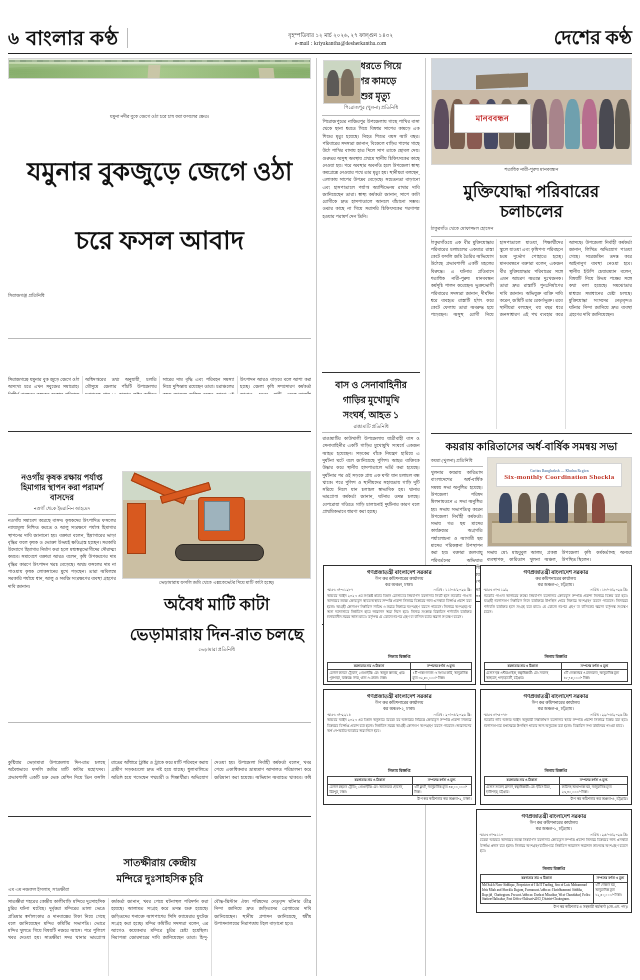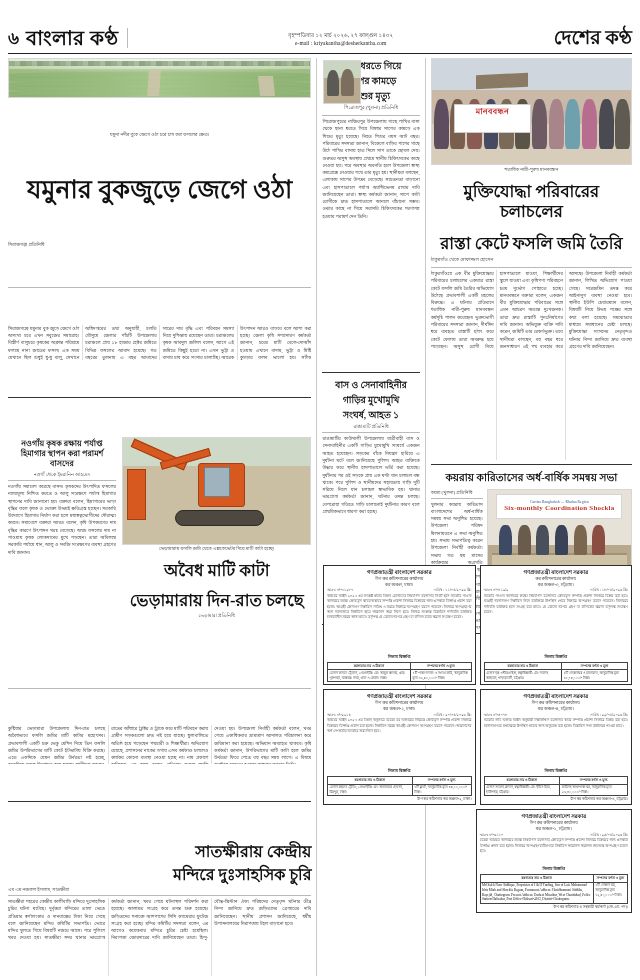--- a/index.html
+++ b/index.html
@@ -38,21 +38,21 @@
     background:
       radial-gradient(ellipse 120% 60% at 50% 6%, #f2f5ee 0%, rgba(242,245,238,0) 55%),
       linear-gradient(#dfe8d6 0 16%, #bcd2a4 16% 26%, #9dbd84 26% 100%);
   }
   .ph-field .row{position:absolute;left:-4%;right:-4%;height:7px;background:linear-gradient(90deg,#7fa863,#a8c98c,#7fa863);opacity:.55;border-radius:40%;}
   .ph-field .furrow{position:absolute;background:#cfc6ab;opacity:.85;}
   .ph-field .trees{position:absolute;left:0;right:0;top:4%;height:14%;background:repeating-linear-gradient(90deg,#7d9a72 0 6px,#93ab85 6px 11px,#6f8b67 11px 17px);opacity:.75;filter:blur(.4px);}
 
   .ph-protest{background:linear-gradient(#cfd6dd 0 30%, #c9b9a6 30% 62%, #d8cdbb 62% 100%);}
   .ph-protest .person{position:absolute;bottom:14%;width:7.5%;height:48%;border-radius:42% 42% 14% 14%;}
-  .ph-protest .banner{position:absolute;left:11%;bottom:30%;width:38%;height:25%;background:#fff;border:1px solid #ccc;display:flex;justify-content:center;}
+  .ph-protest .banner{position:absolute;left:11%;bottom:30%;width:38%;height:25%;background:#fff;border:1px solid #ccc;display:flex;align-items:center;justify-content:center;}
   .ph-protest .banner b{color:#c01f1f;font-size:8px;font-weight:bold;letter-spacing:.3px;}
   .ph-protest .roof{position:absolute;left:22%;top:14%;width:26%;height:13%;background:#8b7a63;transform:skewY(-3deg);}
 
   .ph-exc{background:linear-gradient(#cfd9c8 0 26%, #cbbfa3 26% 100%);}
   .ph-exc .arm{position:absolute;background:#d8591f;border:1px solid #a33f12;}
   .ph-exc .cab{position:absolute;left:40%;top:24%;width:24%;height:40%;background:#d8591f;border:1px solid #a33f12;border-radius:3px;}
   .ph-exc .glass{position:absolute;left:43%;top:28%;width:13%;height:26%;background:#9eb3bd;border:1px solid #6f8089;}
   .ph-exc .track{position:absolute;left:28%;top:68%;width:46%;height:14%;background:#4e4840;border-radius:8px;border:1px solid #2e2a25;}
 
   .ph-meet{background:linear-gradient(#e6e2d8 0 62%, #b7a88e 62% 100%);}
@@ -61,21 +61,21 @@
   .ph-meet .bannerbar .l2{font-size:7px;color:#c0392b;font-weight:bold;letter-spacing:.2px;}
   .ph-meet .table{position:absolute;left:3%;right:3%;bottom:4%;height:22%;background:#cfc3a8;border-top:2px solid #a3926f;}
   .ph-meet .sitter{position:absolute;bottom:26%;width:9%;height:34%;border-radius:40% 40% 8% 8%;}
 
   .ph-snake{background:linear-gradient(#cbd6c2 0 40%, #b9a98f 40% 100%);}
   .ph-snake .p{position:absolute;border-radius:45% 45% 10% 10%;}
 
   .caption{font-size:4.6px;text-align:center;color:#333;margin-top:1.5px;line-height:1.35;}
   .hl-xl{font-size:25px;font-weight:bold;text-align:center;line-height:1.22;letter-spacing:.2px;margin:4px 0 2px;}
   .hl-lg{font-size:16.5px;font-weight:bold;text-align:center;line-height:1.24;margin:9px 0 2px;}
-  .hl-md{font-size:16px;font-weight:bold;text-align:right;line-height:1.25;margin:3px 0 2px;}
+  .hl-md{font-size:10px;font-weight:bold;text-align:center;line-height:1.25;margin:3px 0 2px;}
   .hl-sm{font-size:9.2px;font-weight:bold;text-align:center;line-height:1.3;margin:3px 0 2px;}
   .hl-xs{font-size:8px;font-weight:bold;text-align:center;line-height:1.3;margin:2px 0 2px;}
   .byline{font-size:4.8px;text-align:center;color:#333;margin:1px 0 2px;line-height:1.3;}
   .byline-l{font-size:4.6px;color:#333;margin:1px 0 2px;line-height:1.3;}
 
   
   .bodytext{font-size:4.5px;line-height:1.62;text-align:justify;color:#1a1a1a;hyphens:auto;word-spacing:.2px;}
   .cols3{column-count:3;column-gap:6px;column-rule:1px solid #dedede;}
   .cols4{column-count:4;column-gap:6px;column-rule:1px solid #dedede;}
 
@@ -131,20 +131,21 @@
         <div class="row" style="top:58%"></div>
           <div class="row" style="top:70%"></div>
         <div class="row" style="top:82%"></div>
           <div class="row" style="top:92%"></div>
         <div class="furrow" style="left:46%;top:30%;width:4%;height:70%;transform:skewX(-4deg)"></div>
         <div class="furrow" style="left:83%;top:46%;width:5%;height:54%;transform:skewX(6deg)"></div>
       </div>
       <div class="caption">যমুনা নদীর বুকে জেগে ওঠা চরে চাষ করা ফসলের ক্ষেত।</div>
 
       <div class="hl-xl">যমুনার বুকজুড়ে জেগে ওঠা</div>
+      <div class="hl-xl">চরে ফসল আবাদ</div>
       <div class="byline-l">সিরাজগঞ্জ প্রতিনিধি</div>
       <div class="hr-thin"></div>
       <div class="bodytext cols4" style="height:158px;overflow:hidden">সিরাজগঞ্জে যমুনার বুক জুড়ে জেগে ওঠা অসংখ্য চরে এখন সবুজের সমারোহ। বিস্তীর্ণ বালুচরে কৃষকের অক্লান্ত পরিশ্রমে ফলছে নানা জাতের ফসল। এক সময় যেখানে ছিল শুধুই ধু-ধু বালু, সেখানে এখন দেখা মিলছে ভুট্টা, বাদাম, মিষ্টি কুমড়া, গম, কালাই, সরিষা, পেঁয়াজ, রসুন ও মরিচের ক্ষেত। চরাঞ্চলের কৃষকরা বলছেন, পলি পড়ায় জমির উর্বরতা বেড়েছে। ফলে কম খরচে বেশি ফলন পাওয়া যাচ্ছে। কৃষি সম্প্রসারণ অধিদপ্তরের তথ্য অনুযায়ী, চলতি মৌসুমে জেলার পাঁচটি উপজেলার চরাঞ্চলে প্রায় ১৮ হাজার হেক্টর জমিতে বিভিন্ন ফসলের আবাদ হয়েছে। গত বছরের তুলনায় এ বছর আবাদের পরিমাণ বেড়েছে উল্লেখযোগ্য হারে। কৃষকরা জানান, নদীভাঙনের কারণে ফসলি জমি হারিয়ে অনেকেই নিঃস্ব হয়েছিলেন। এখন চরের জমিতে ফসল ফলিয়ে তারা ঘুরে দাঁড়ানোর স্বপ্ন দেখছেন। তবে সেচ সুবিধা, বীজ ও সারের দাম বৃদ্ধি এবং পরিবহন সমস্যা নিয়ে দুশ্চিন্তায় রয়েছেন তারা। চরাঞ্চলের কৃষক আবদুল জলিল বলেন, আগে এই জমিতে কিছুই হতো না। এখন ভুট্টা ও বাদাম চাষ করে সংসার চালাচ্ছি। আরেক কৃষক রহমত আলী বলেন, সরকারিভাবে সেচের ব্যবস্থা ও ন্যায্যমূল্যে সার পাওয়া গেলে আমাদের উৎপাদন আরও বাড়ত। কৃষি বিভাগ বলছে, চরাঞ্চলের কৃষকদের প্রশিক্ষণ, উন্নত বীজ ও প্রযুক্তিগত সহায়তা দেওয়া হচ্ছে। আগামী মৌসুমে উৎপাদন আরও বাড়বে বলে আশা করা হচ্ছে। জেলা কৃষি সম্প্রসারণ কর্মকর্তা জানান, চরের মাটি বেলে-দোআঁশ হওয়ায় এখানে বাদাম, ভুট্টা ও মিষ্টি কুমড়ার ফলন ভালো হয়। সঠিক পরিকল্পনা ও সহায়তা পেলে চরাঞ্চল হতে পারে দেশের অন্যতম প্রধান খাদ্য উৎপাদন এলাকা। স্থানীয় জনপ্রতিনিধিরাও চরের কৃষকদের জন্য আলাদা বরাদ্দ ও কৃষি ঋণের সহজ সুবিধা নিশ্চিত করার দাবি জানিয়েছেন।</div>
 
       <div class="hr-dark"></div>
 
       <div style="display:flex;gap:6px;margin-top:2px;">
         <div style="width:108px;">
           <div class="hl-xs">নওগাঁয় কৃষক রক্ষায় পর্যাপ্ত হিমাগার স্থাপন করা পরামর্শ বাসদের</div>
           <div class="byline">নওগাঁ থেকে ইমরানিন আহমেদ</div>
@@ -231,21 +232,20 @@
         <div class="person" style="left:75.5%;background:#b76e8e"></div>
         <div class="person" style="left:84%;background:#4a4a52"></div>
         <div class="person" style="left:92%;background:#5f5a52"></div>
         <div class="banner">
           <b>মানববন্ধন</b>
         </div>
       </div>
       <div class="caption">শতাধিক নারী-পুরুষ মানববন্ধন</div>
 
       <div class="hl-lg">মুক্তিযোদ্ধা পরিবারের চলাচলের</div>
-      <div class="hl-lg">রাস্তা কেটে ফসলি জমি তৈরি</div>
       <div class="byline-l">ঠাকুরগাঁও থেকে মোফাজ্জল হোসেন</div>
       <div class="hr-thin" style="margin:2px 0"></div>
       <div class="bodytext cols3" style="height:190px;overflow:hidden">ঠাকুরগাঁওয়ে এক বীর মুক্তিযোদ্ধার পরিবারের চলাচলের একমাত্র রাস্তা কেটে ফসলি জমি তৈরির অভিযোগ উঠেছে প্রভাবশালী একটি মহলের বিরুদ্ধে। এ ঘটনার প্রতিবাদে শতাধিক নারী-পুরুষ মানববন্ধন কর্মসূচি পালন করেছেন। ভুক্তভোগী পরিবারের সদস্যরা জানান, দীর্ঘদিন ধরে ব্যবহৃত রাস্তাটি হঠাৎ করে কেটে ফেলায় তারা অবরুদ্ধ হয়ে পড়েছেন। অসুস্থ রোগী নিয়ে হাসপাতালে যাওয়া, শিক্ষার্থীদের স্কুলে যাওয়া এবং কৃষিপণ্য পরিবহনে চরম দুর্ভোগ পোহাতে হচ্ছে। মানববন্ধনে বক্তারা বলেন, একজন বীর মুক্তিযোদ্ধার পরিবারের সঙ্গে এমন আচরণ অত্যন্ত দুঃখজনক। তারা দ্রুত রাস্তাটি পুনঃনির্মাণের দাবি জানান। অভিযুক্ত ব্যক্তি দাবি করেন, জমিটি তার রেকর্ডভুক্ত। তবে স্থানীয়রা বলছেন, বহু বছর ধরে জনসাধারণ এই পথ ব্যবহার করে আসছে। উপজেলা নির্বাহী কর্মকর্তা জানান, লিখিত অভিযোগ পাওয়া গেছে। সরেজমিন তদন্ত করে আইনানুগ ব্যবস্থা নেওয়া হবে। স্থানীয় ইউপি চেয়ারম্যান বলেন, বিষয়টি নিয়ে উভয় পক্ষের সঙ্গে কথা বলা হয়েছে। সমঝোতার মাধ্যমে সমাধানের চেষ্টা চলছে। মুক্তিযোদ্ধা সংসদের নেতৃবৃন্দও ঘটনার নিন্দা জানিয়ে দ্রুত ব্যবস্থা গ্রহণের দাবি জানিয়েছেন।</div>
 
       <div class="hr-dark"></div>
 
       <div class="hl-xs" style="font-size:10.5px">কয়রায় কারিতাসের অর্ধ-বার্ষিক সমন্বয় সভা</div>
       <div style="display:flex;gap:4px;margin-top:2px;">
         <div style="width:52px;">
           <div class="byline-l">কয়রা (খুলনা) প্রতিনিধি</div>

